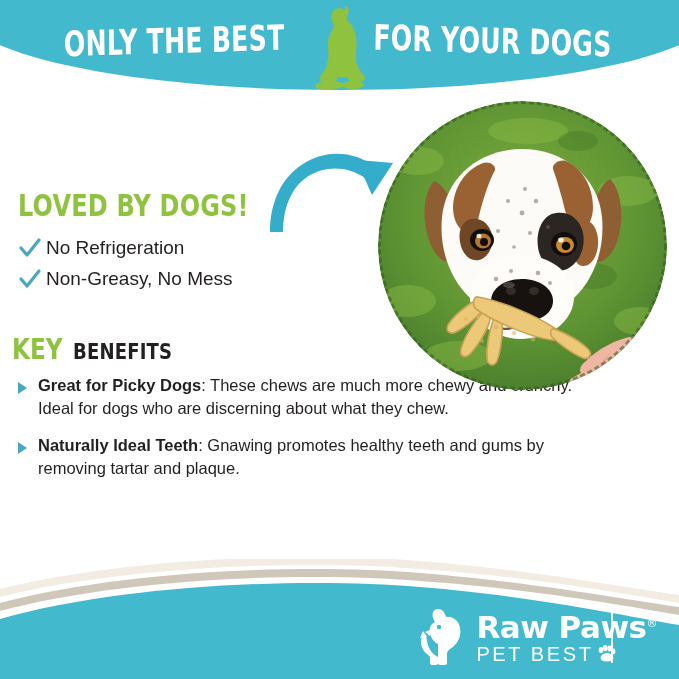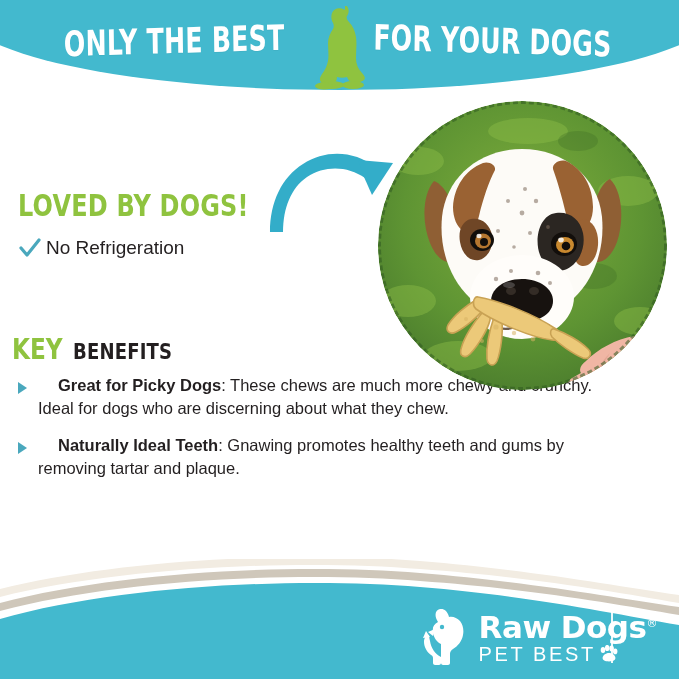--- a/index.html
+++ b/index.html
@@ -174,21 +174,20 @@
   }
   .bullet-body {
     font-family: "Liberation Sans", sans-serif;
     font-size: 16.5px;
     line-height: 23px;
     color: #231f20;
     max-width: 560px;
   }
   .bullet-lead {
     font-weight: bold;
-    margin-left: 20px;
   }
 
   
   .footer {
     position: absolute;
     left: 0;
     bottom: 0;
     width: 679px;
     height: 120px;
     overflow: hidden;
@@ -370,20 +369,26 @@
 
 <div class="loved-head">LOVED BY DOGS!</div>
 
 <div class="check-list">
   <div class="check-row">
     <svg class="check-icon" viewBox="0 0 24 22">
       <path fill="none" stroke="#4aa8bd" stroke-width="3.2" stroke-linecap="round" stroke-linejoin="round" d="M3 11l6 7L21 3"></path>
     </svg>
     <span class="check-text">No Refrigeration</span>
   </div>
+  <div class="check-row">
+    <svg class="check-icon" viewBox="0 0 24 22">
+      <path fill="none" stroke="#4aa8bd" stroke-width="3.2" stroke-linecap="round" stroke-linejoin="round" d="M3 11l6 7L21 3"></path>
+    </svg>
+    <span class="check-text">Non-Greasy, No Mess</span>
+  </div>
 </div>
 
 <div class="key-head">
   <span class="key-word">KEY</span>
   <span class="benefits-word">BENEFITS</span>
 </div>
 
 <div class="bullets">
   <div class="bullet">
     <svg class="bullet-icon" viewBox="0 0 16 16">
@@ -413,21 +418,21 @@
 
   <div class="logo">
     <svg class="logo-mark" viewBox="0 0 58 56">
       <path fill="#ffffff" d="M21 13c-4-6-3-12 2-13 4-1 8 3 9 8 4-1 8 1 11 4 3 4 4 9 3 14-1 6-5 11-10 14-2 1-3 3-3 5v9c0 1-1 2-2 2h-5c-1 0-2-1-2-2V35c-4-2-7-6-8-11-1-6 1-9 5-11z"></path>
       <circle fill="#43b9ce" cx="25" cy="18" r="2.2"></circle>
       <path fill="#ffffff" d="M12 26c-3 0-5 3-5 7 0 5 3 10 7 13 2 1 2 2 2 4v4c0 1 1 2 2 2h4c1 0 2-1 2-2v-6c-6-3-10-9-11-16-1-4-1-6-1-6z"></path>
       <path fill="#ffffff" d="M9 22l4 6-7 1z"></path>
       <path fill="#ffffff" d="M18 20l-2 7-5-4z"></path>
     </svg>
     <div class="logo-text">
-      <div class="logo-name"><span>Raw Dogs</span><span class="logo-reg">®</span></div>
+      <div class="logo-name"><span>Raw Paws</span><span class="logo-reg">®</span></div>
       <div class="logo-sub">
         <span>PET BEST</span>
         <svg class="logo-paw" viewBox="0 0 19 17">
           <ellipse fill="#ffffff" cx="4" cy="5" rx="2.3" ry="3"></ellipse>
           <ellipse fill="#ffffff" cx="8.2" cy="3" rx="2.3" ry="3.1"></ellipse>
           <ellipse fill="#ffffff" cx="12.6" cy="3.4" rx="2.3" ry="3"></ellipse>
           <ellipse fill="#ffffff" cx="16.2" cy="6.4" rx="2.2" ry="2.8"></ellipse>
           <path fill="#ffffff" d="M10 8c3.4 0 6.4 2.6 6.4 5 0 2.2-2.3 3.4-6.4 3.4S3.6 15.2 3.6 13c0-2.4 3-5 6.4-5z"></path>
         </svg>
       </div>

